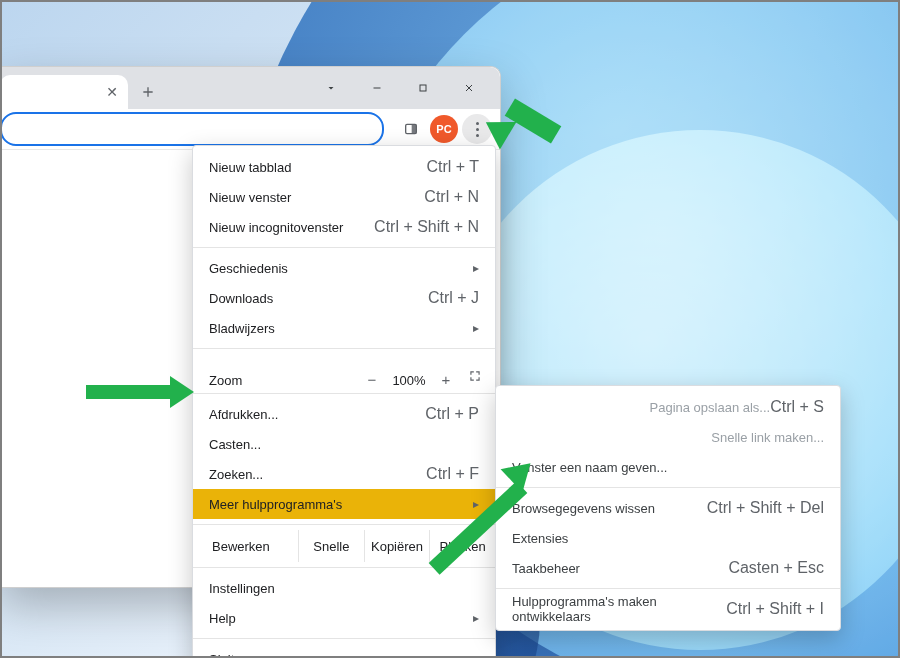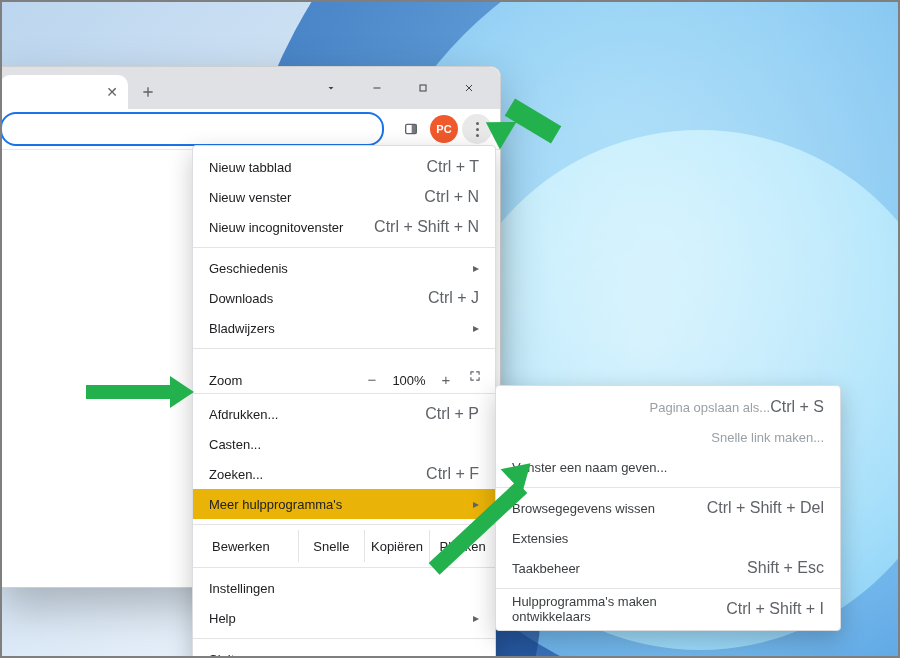--- a/index.html
+++ b/index.html
@@ -220,21 +220,21 @@
     <div class="sep"></div>
     <div class="mi">
         <span class="lbl">Browsegegevens wissen</span>
         <span class="sc">Ctrl + Shift + Del</span>
       </div>
     <div class="mi">
         <span class="lbl">Extensies</span>
       </div>
     <div class="mi">
         <span class="lbl">Taakbeheer</span>
-        <span class="sc">Shift + Esc</span>
+        <span class="sc">Casten + Esc</span>
       </div>
     <div class="sep"></div>
     <div class="mi">
         <span class="lbl">Hulpprogramma's maken ontwikkelaars</span>
         <span class="sc">Ctrl + Shift + I</span>
       </div>
   </div>
 
   <div class="arrow a1">
       <div class="shaft"></div>

